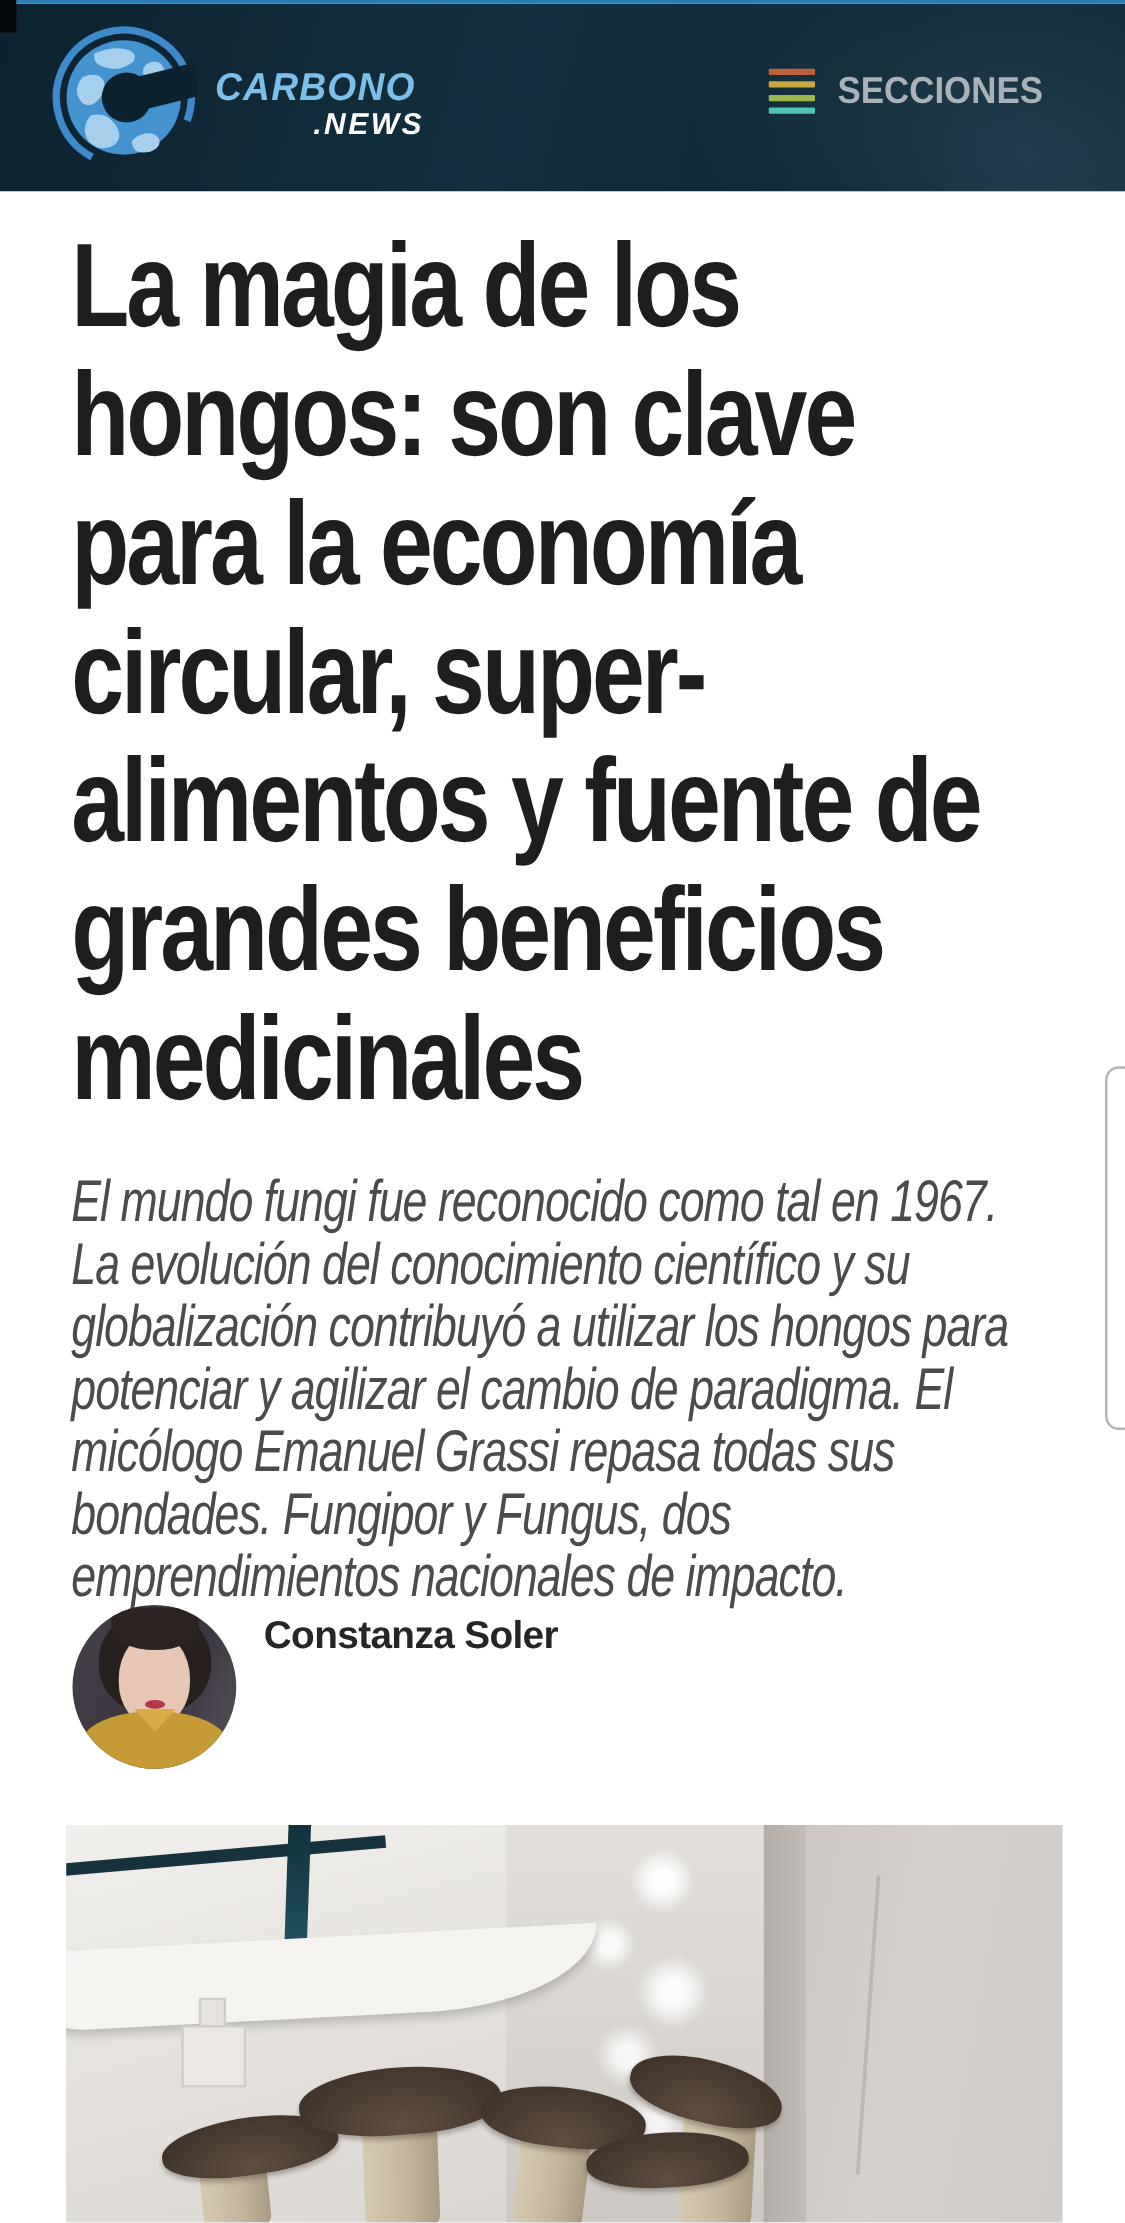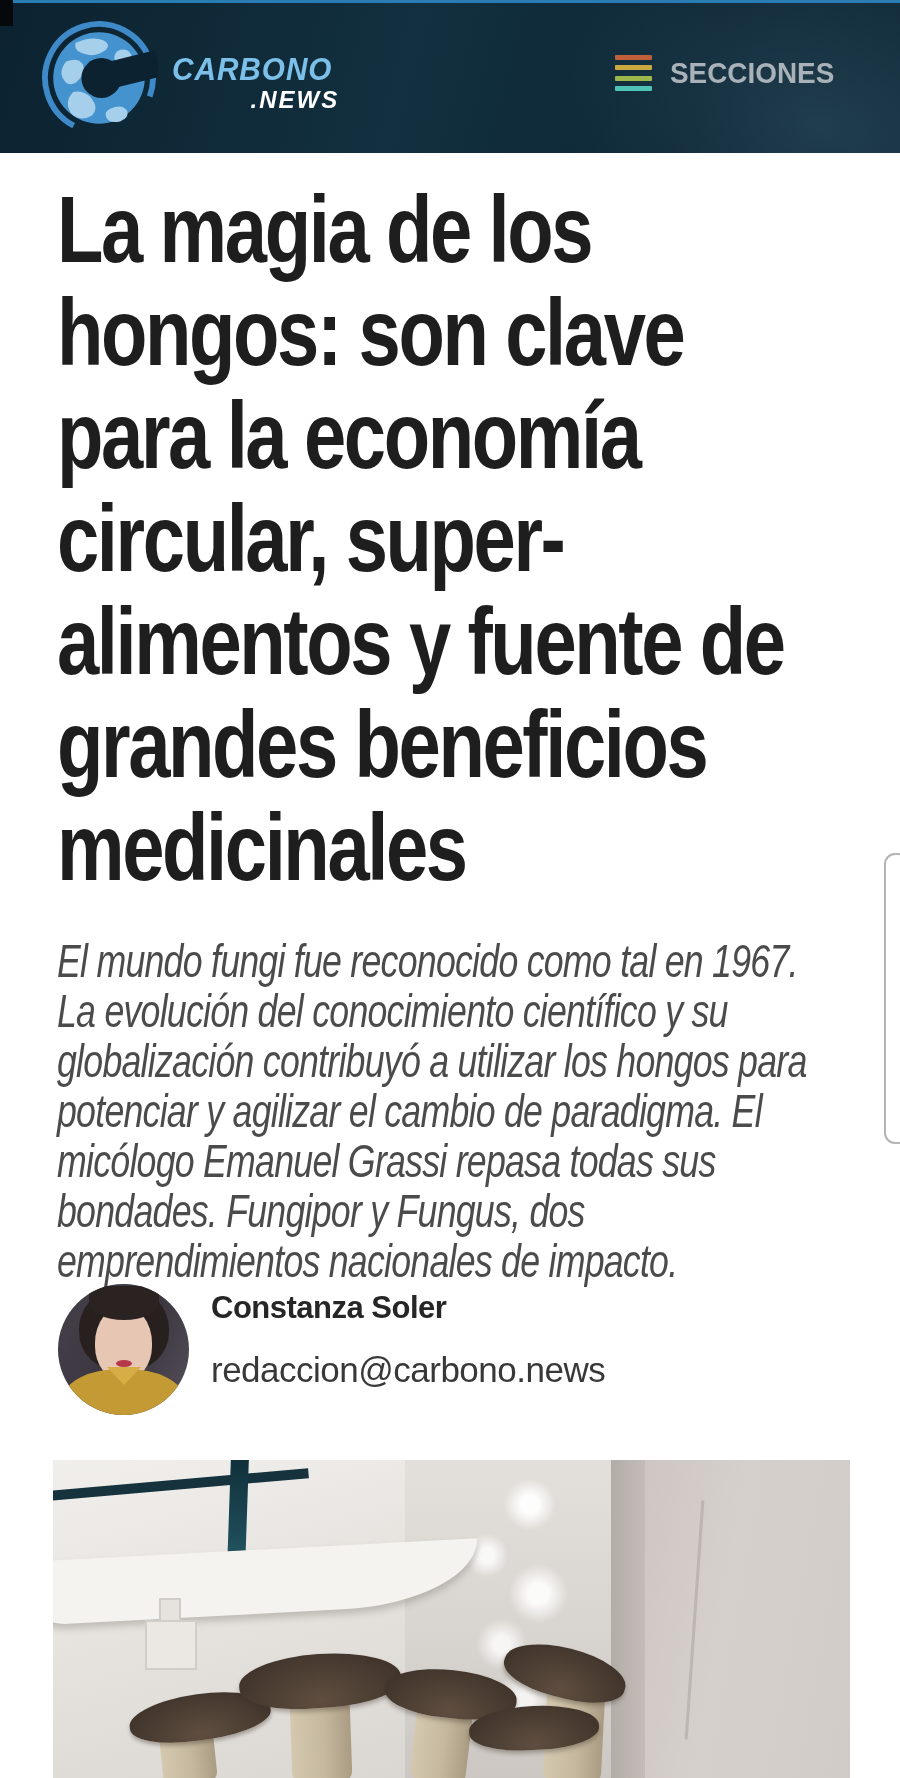--- a/index.html
+++ b/index.html
@@ -188,21 +188,20 @@
   <div class="avatar">
     <div class="av-hair"></div>
     <div class="av-face"></div>
     <div class="av-bang"></div>
     <div class="av-lips"></div>
     <div class="av-shirt"></div>
     <div class="av-collar"></div>
   </div>
   <div class="author-meta">
     <p class="author-name">Constanza Soler</p>
-    <p class="author-email">redaccion@carbono.news</p>
   </div>
 </div>
 
 <div class="scrollbar"></div>
 
 <div class="photo">
   <div class="ph ph-left"></div>
   <div class="ph ph-darkstripe"></div>
   <div class="ph ph-pole"></div>
   <div class="ph ph-shine"></div>

